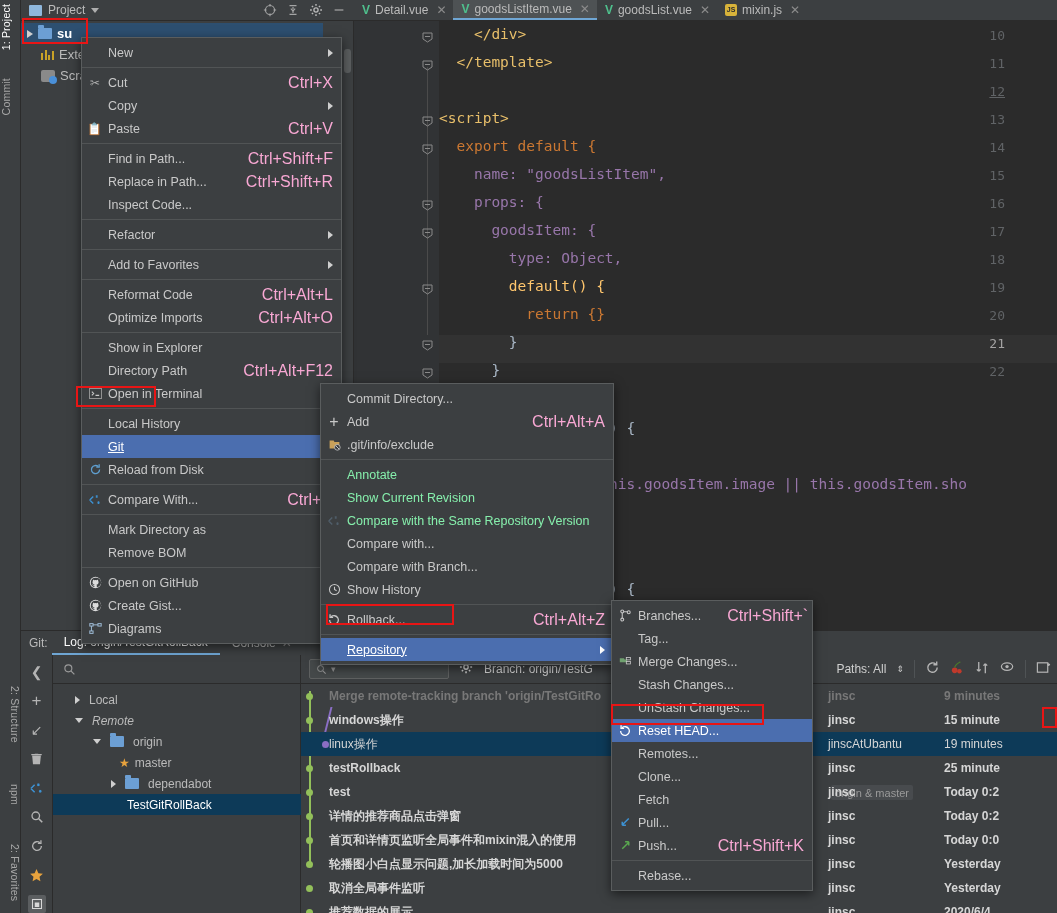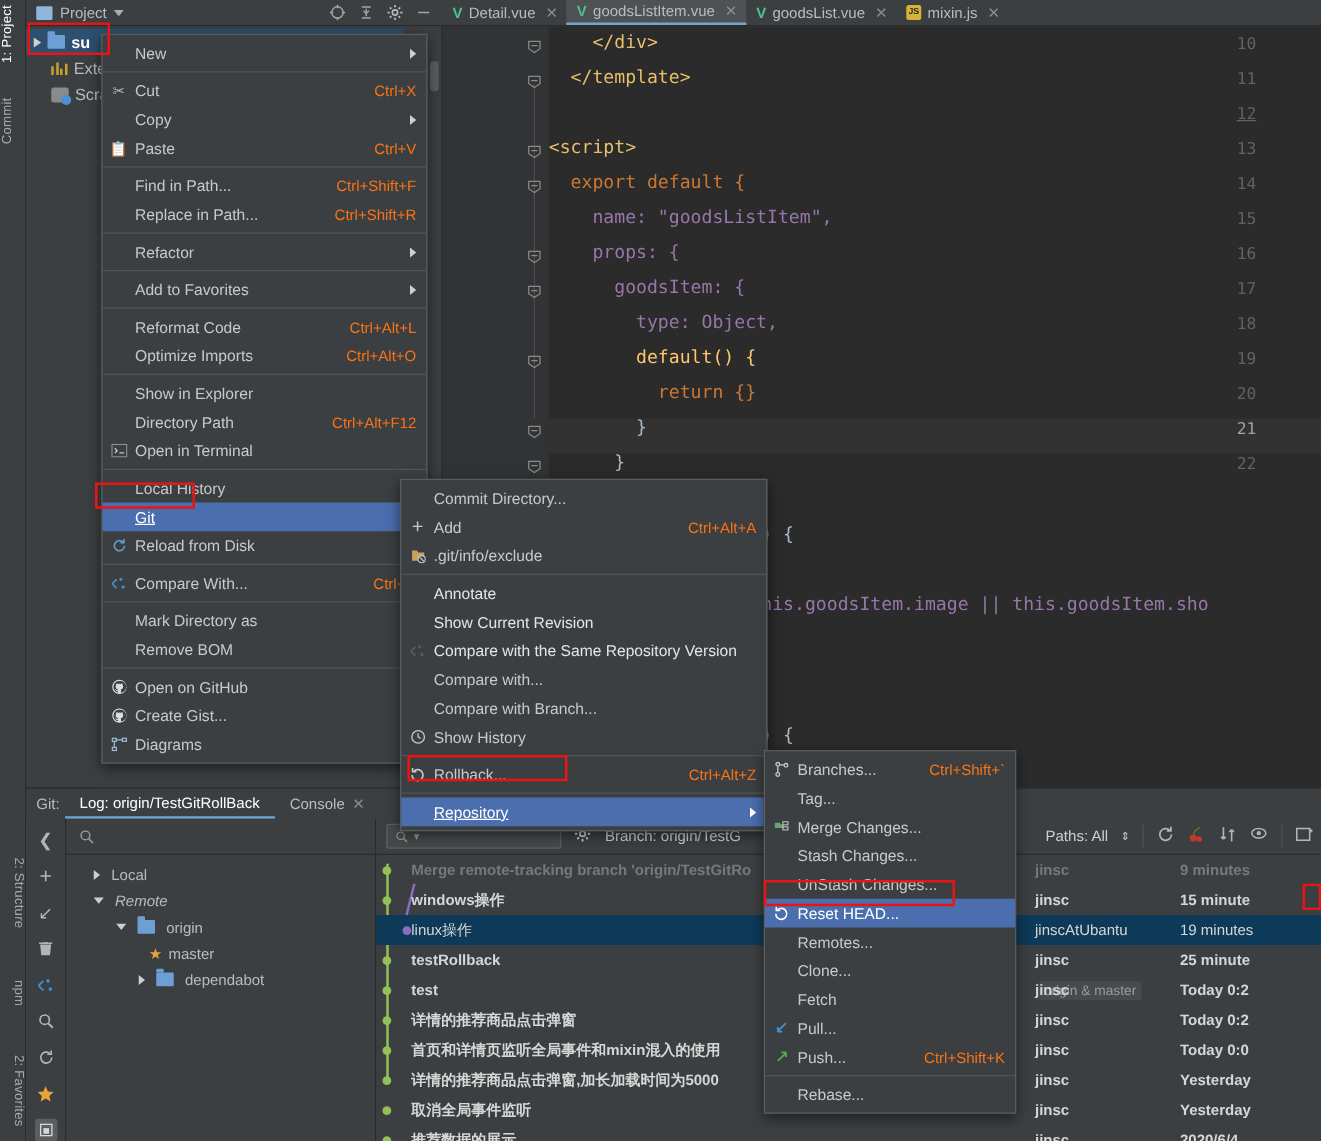--- a/index.html
+++ b/index.html
@@ -154,22 +154,22 @@
   
   .menu{
     position:absolute; background:#3c3f41; border:1px solid #5a5d5e;
     box-shadow:0 3px 10px rgba(0,0,0,.55); padding:3px 0; z-index:50;
   }
   .mi{
     position:relative; height:23px; display:flex;align-items:center;
     padding:0 8px 0 26px; font-size:12.5px; color:#c9c9c9; white-space:nowrap;
   }
   .mi.sel{ background:#4b6eaf; color:#ffffff; }
-  .mi.disabled{ color:#e5e5e5; }
-  .mi .sc{ margin-left:auto; padding-left:26px; color:#f97316; font-size:12px;text-align:right; }
+  .mi.disabled{ color:#86efac; }
+  .mi .sc{ margin-left:auto; padding-left:26px; color:#f9a8d4; font-size:16px;text-align:right; }
   .mi .arr{ margin-left:auto; width:0;height:0;border-top:4px solid transparent;border-bottom:4px solid transparent;border-left:5px solid #cfcfcf; }
   .mi.sel .arr{ border-left-color:#ffffff; }
   .mi .mic{ position:absolute;left:5px;top:50%;transform:translateY(-50%);width:16px;height:16px;display:flex;align-items:center;justify-content:center;font-size:12px;color:#b0b0b0; }
   .msep{ height:1px;background:#515455;margin:3px 0; }
   .ul{ text-decoration:underline; }
 
   
   .redbox{ position:absolute; border:2px solid #e81515; z-index:99; pointer-events:none; }
 
   .sb{ position:absolute; background:#5b5e5f; border-radius:3px; }
@@ -432,20 +432,23 @@
       <span style="margin-left:4px;">origin</span>
     </div>
     <div class="brow" style="top:97px;padding-left:66px;">
       <span class="star">★</span>
       <span>master</span>
     </div>
     <div class="brow" style="top:118px;padding-left:58px;">
       <span class="tri-rt"></span>
       <span class="folder" style="margin-left:4px;"></span>
       <span style="margin-left:4px;text-align:center;">dependabot</span>
+    </div>
+    <div class="brow sel" style="top:139px;padding-left:74px;">
+      <span>TestGitRollBack</span>
     </div>
   </div>
 
   <div class="log-pane">
     <div class="log-toolbar">
       <div class="inp" style="width:140px;">
         <svg width="11" height="11" viewBox="0 0 16 16">
               <circle cx="6.6" cy="6.6" r="4.3" fill="none" stroke="#9a9a9a" stroke-width="1.4"></circle>
               <path d="M10 10l4 4" stroke="#9a9a9a" stroke-width="1.6"></path>
             </svg>
@@ -537,40 +540,40 @@
       <span class="date">Today 0:2</span>
     </div>
     <div class="crow" style="top:173px;">
       <span class="gdot" style="left:5px;top:9px;background:#93c05a;"></span>
       <span class="msg">首页和详情页监听全局事件和mixin混入的使用</span>
       <span class="auth">jinsc</span>
       <span class="date">Today 0:0</span>
     </div>
     <div class="crow" style="top:197px;">
       <span class="gdot" style="left:5px;top:9px;background:#93c05a;"></span>
-      <span class="msg">详情的推荐商品点击弹窗,加长加载时间为5000</span>
+      <span class="msg">轮播图小白点显示问题,加长加载时间为5000</span>
       <span class="auth">jinsc</span>
       <span class="date">Yesterday</span>
     </div>
     <div class="crow" style="top:221px;">
       <span class="gdot" style="left:5px;top:9px;background:#93c05a;"></span>
       <span class="msg">取消全局事件监听</span>
       <span class="auth">jinsc</span>
       <span class="date">Yesterday</span>
     </div>
     <div class="crow" style="top:245px;">
       <span class="gdot" style="left:5px;top:9px;background:#93c05a;"></span>
       <span class="msg">推荐数据的展示</span>
       <span class="auth">jinsc</span>
       <span class="date">2020/6/4</span>
     </div>
   </div>
 </div>
 
-<div class="menu" style="left:81px;top:27px;width:261px;">
+<div class="menu" style="left:81px;top:37px;width:261px;">
   <div class="mi">
         <span>New</span>
         <span class="arr"></span>
       </div>
   <div class="msep"></div>
   <div class="mi">
         <span class="mic">✂</span>
         <span>Cut</span>
         <span class="sc">Ctrl+X</span>
       </div>
@@ -584,20 +587,23 @@
         <span class="sc">Ctrl+V</span>
       </div>
   <div class="msep"></div>
   <div class="mi">
         <span>Find in Path...</span>
         <span class="sc">Ctrl+Shift+F</span>
       </div>
   <div class="mi">
         <span>Replace in Path...</span>
         <span class="sc">Ctrl+Shift+R</span>
+      </div>
+  <div class="mi">
+        <span>Inspect Code...</span>
       </div>
   <div class="msep"></div>
   <div class="mi">
         <span>Refactor</span>
         <span class="arr"></span>
       </div>
   <div class="msep"></div>
   <div class="mi">
         <span>Add to Favorites</span>
         <span class="arr"></span>

